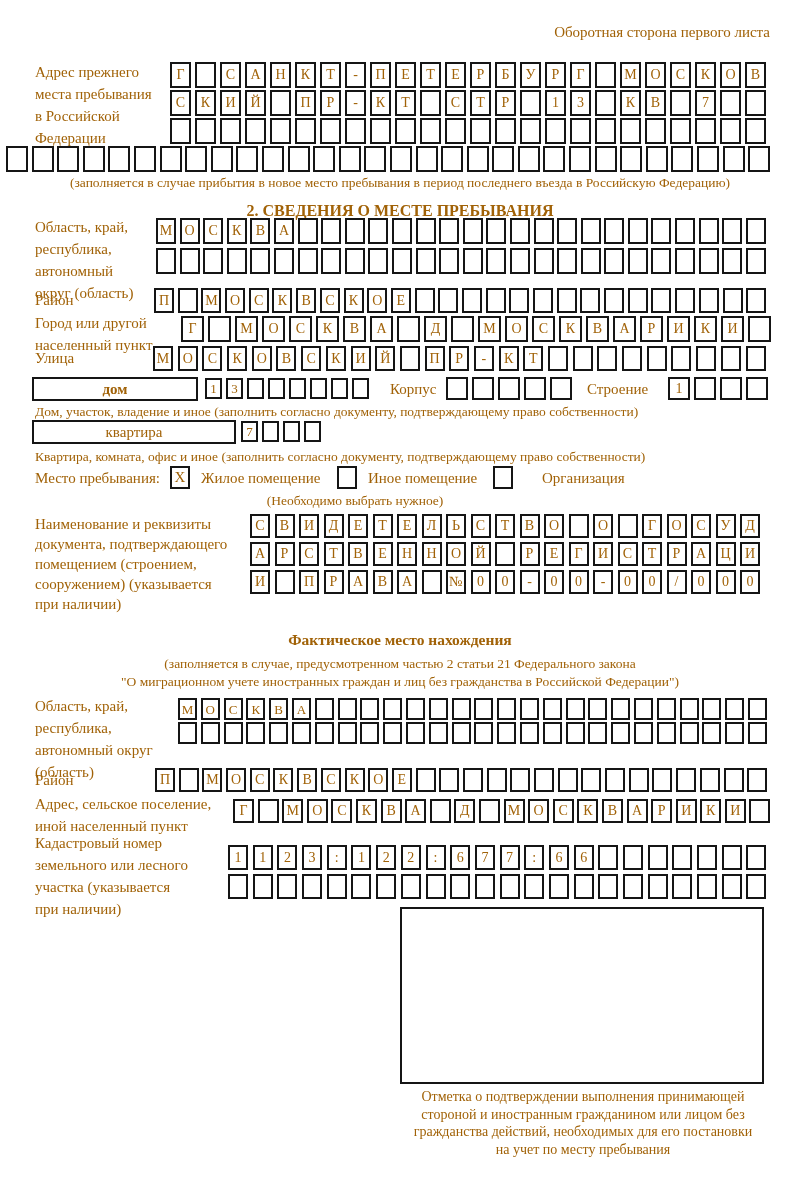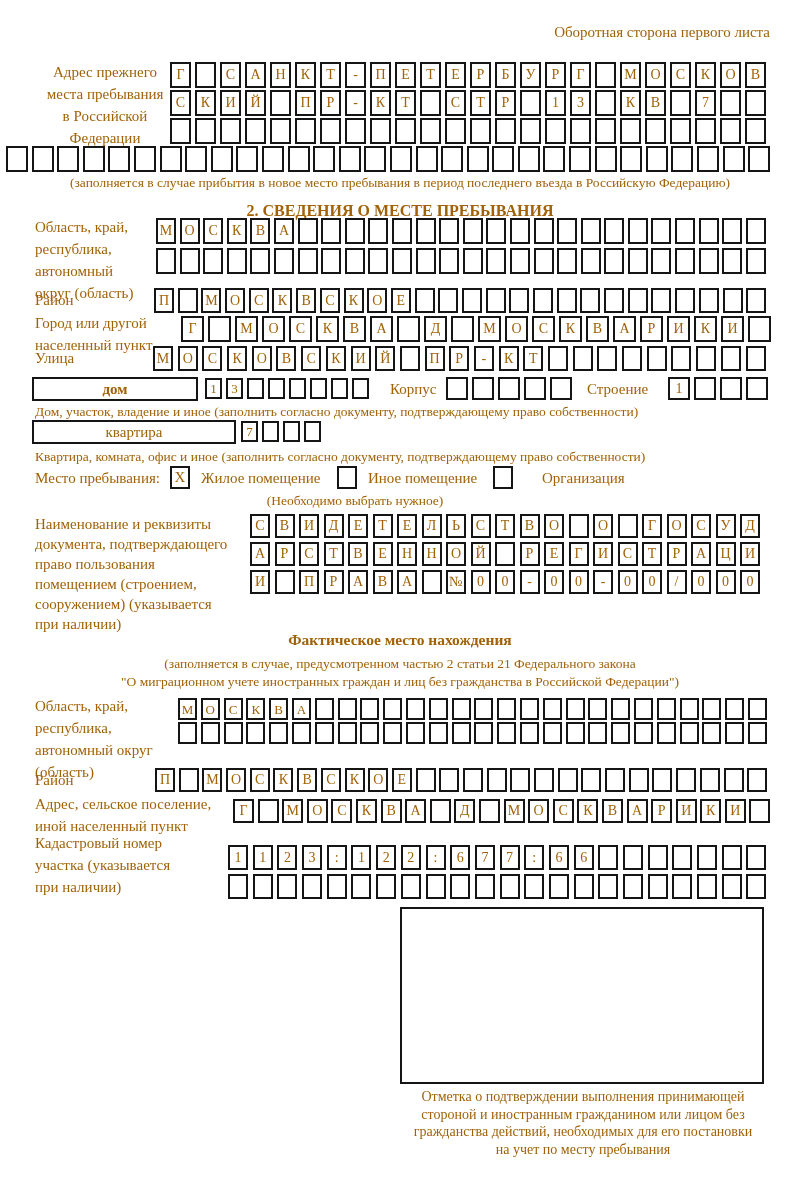--- a/index.html
+++ b/index.html
@@ -36,21 +36,21 @@
   .stamp{position:absolute;box-sizing:border-box;border:2px solid #151515;background:#fff;}
   .center-note{text-align:center;white-space:normal;}
 </style>
 </head>
 <body>
 
 <div class="page">
 
   <div class="abs" style="left:400px;top:24px;width:370px;text-align:right;font-size:15px;">Оборотная сторона первого листа</div>
 
-  <div class="lbl" style="left:35px;top:61px;width:140px;text-align:center;">
+  <div class="lbl" style="left:35px;top:61px;width:140px;">
     <span>Адрес прежнего</span>
     <span>места пребывания</span>
     <span>в Российской</span>
     <span>Федерации</span>
   </div>
   <div class="cells r-prev" style="left:170px;top:62px;">
       <div class="c">Г</div>
       <div class="c"></div>
       <div class="c">С</div>
       <div class="c">А</div>
@@ -356,21 +356,20 @@
   <div class="cap" style="left:201px;top:470px;font-size:15px;">Жилое помещение</div>
   <div class="cb" style="left:337px;top:466px;"></div>
   <div class="cap" style="left:368px;top:470px;font-size:15px;">Иное помещение</div>
   <div class="cb" style="left:493px;top:466px;"></div>
   <div class="cap" style="left:542px;top:470px;font-size:15px;">Организация</div>
   <div class="cap" style="left:0;top:493px;width:710px;text-align:center;">(Необходимо выбрать нужное)</div>
 
   <div class="lbl" style="left:35px;top:514px;width:215px;line-height:20px;">
     <span>Наименование и реквизиты</span>
     <span>документа, подтверждающего</span>
-    <span>право пользования</span>
     <span>помещением (строением,</span>
     <span>сооружением) (указывается</span>
     <span>при наличии)</span>
   </div>
   <div class="cells r-doc" style="left:250px;top:514px;">
       <div class="c">С</div>
       <div class="c">В</div>
       <div class="c">И</div>
       <div class="c">Д</div>
       <div class="c">Е</div>
@@ -559,20 +558,21 @@
       <div class="c">А</div>
       <div class="c">Р</div>
       <div class="c">И</div>
       <div class="c">К</div>
       <div class="c">И</div>
       <div class="c"></div>
     </div>
 
   <div class="lbl" style="left:35px;top:832px;width:190px;">
     <span>Кадастровый номер</span>
+    <span>земельного или лесного</span>
     <span>участка (указывается</span>
     <span>при наличии)</span>
   </div>
   <div class="cells r-cad" style="left:228px;top:845px;">
       <div class="c">1</div>
       <div class="c">1</div>
       <div class="c">2</div>
       <div class="c">3</div>
       <div class="c">:</div>
       <div class="c">1</div>

